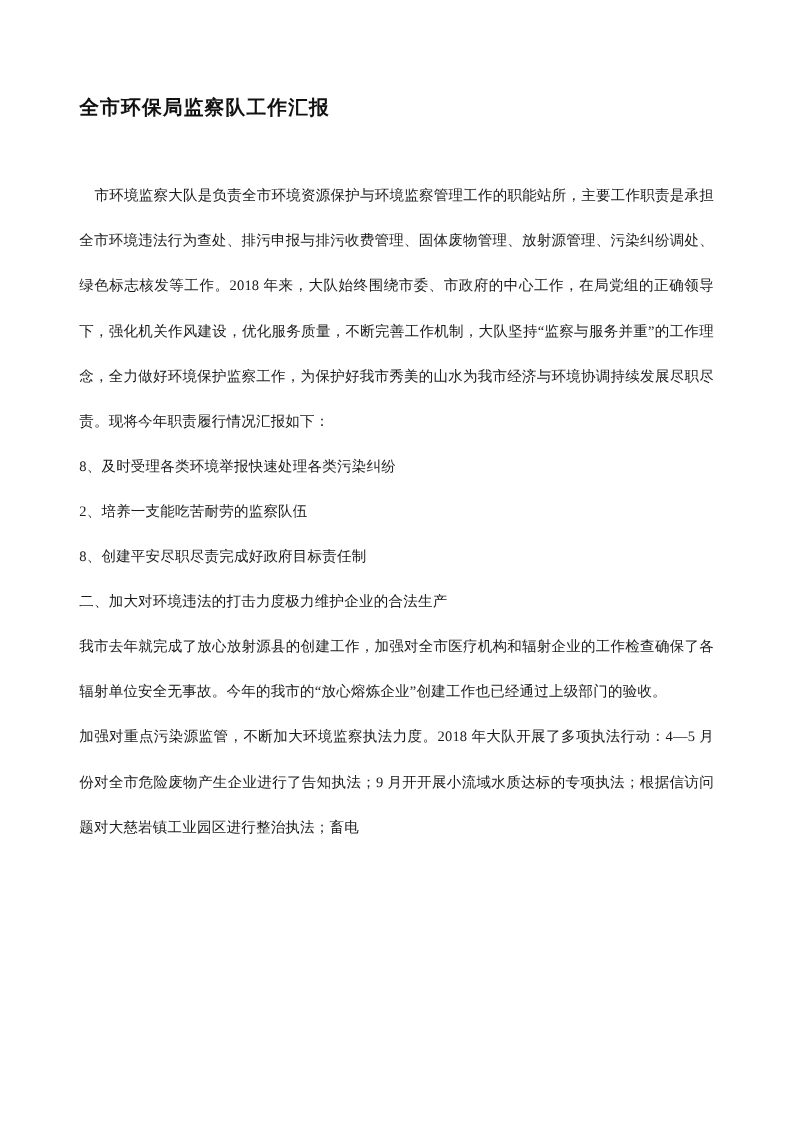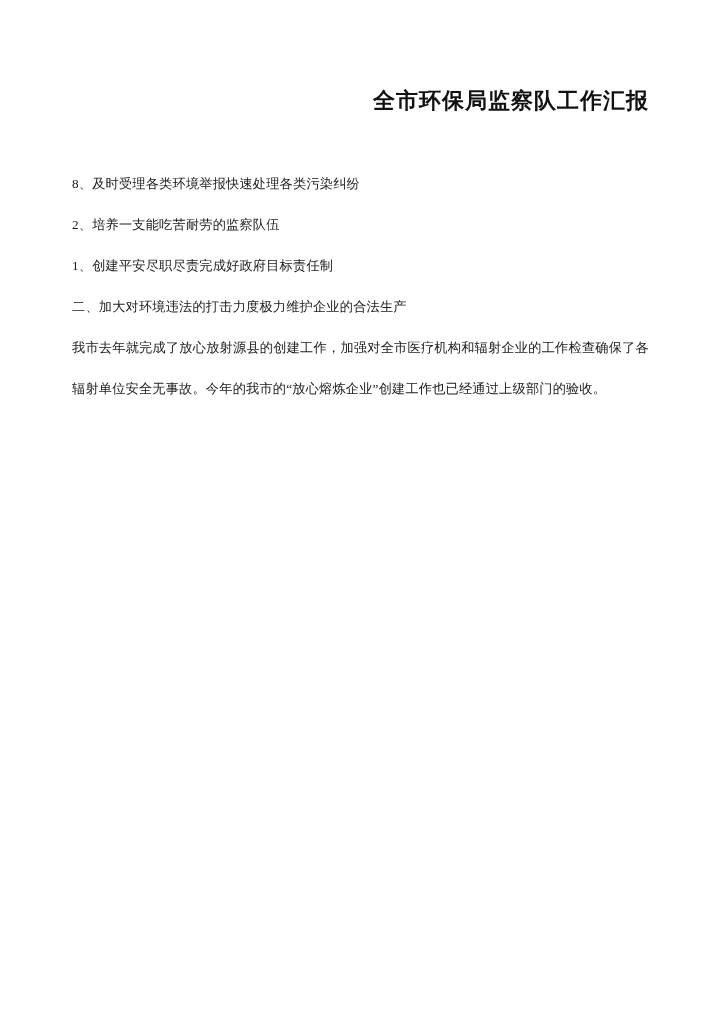--- a/index.html
+++ b/index.html
@@ -16,22 +16,22 @@
   }
   .page {
     position: relative;
     width: 721px;
     height: 1020px;
     box-sizing: border-box;
     padding: 0 72px;
     background: #ffffff;
   }
   .doc-title {
-    text-align: right;
-    font-size: 22px;
+    text-align: left;
+    font-size: 18px;
     font-weight: bold;
     letter-spacing: 1px;
     margin: 0;
     padding-top: 86px;
     line-height: 1.4;
     color: #111;
   }
   .body-block {
     margin-top: 46px;
   }
@@ -49,20 +49,22 @@
   }
 </style>
 </head>
 <body>
 
 <div class="page">
 
   <h1 class="doc-title">全市环保局监察队工作汇报</h1>
 
   <div class="body-block">
+    <p class="para indent">市环境监察大队是负责全市环境资源保护与环境监察管理工作的职能站所，主要工作职责是承担全市环境违法行为查处、排污申报与排污收费管理、固体废物管理、放射源管理、污染纠纷调处、绿色标志核发等工作。2018 年来，大队始终围绕市委、市政府的中心工作，在局党组的正确领导下，强化机关作风建设，优化服务质量，不断完善工作机制，大队坚持“监察与服务并重”的工作理念，全力做好环境保护监察工作，为保护好我市秀美的山水为我市经济与环境协调持续发展尽职尽责。现将今年职责履行情况汇报如下：</p>
     <p class="para">8、及时受理各类环境举报快速处理各类污染纠纷</p>
     <p class="para">2、培养一支能吃苦耐劳的监察队伍</p>
-    <p class="para">1、创建平安尽职尽责完成好政府目标责任制</p>
+    <p class="para">8、创建平安尽职尽责完成好政府目标责任制</p>
     <p class="para">二、加大对环境违法的打击力度极力维护企业的合法生产</p>
     <p class="para">我市去年就完成了放心放射源县的创建工作，加强对全市医疗机构和辐射企业的工作检查确保了各辐射单位安全无事故。今年的我市的“放心熔炼企业”创建工作也已经通过上级部门的验收。</p>
+    <p class="para">加强对重点污染源监管，不断加大环境监察执法力度。2018 年大队开展了多项执法行动：4—5 月份对全市危险废物产生企业进行了告知执法；9 月开开展小流域水质达标的专项执法；根据信访问题对大慈岩镇工业园区进行整治执法；畜电</p>
   </div>
 
 </div>
 
 </body></html>

